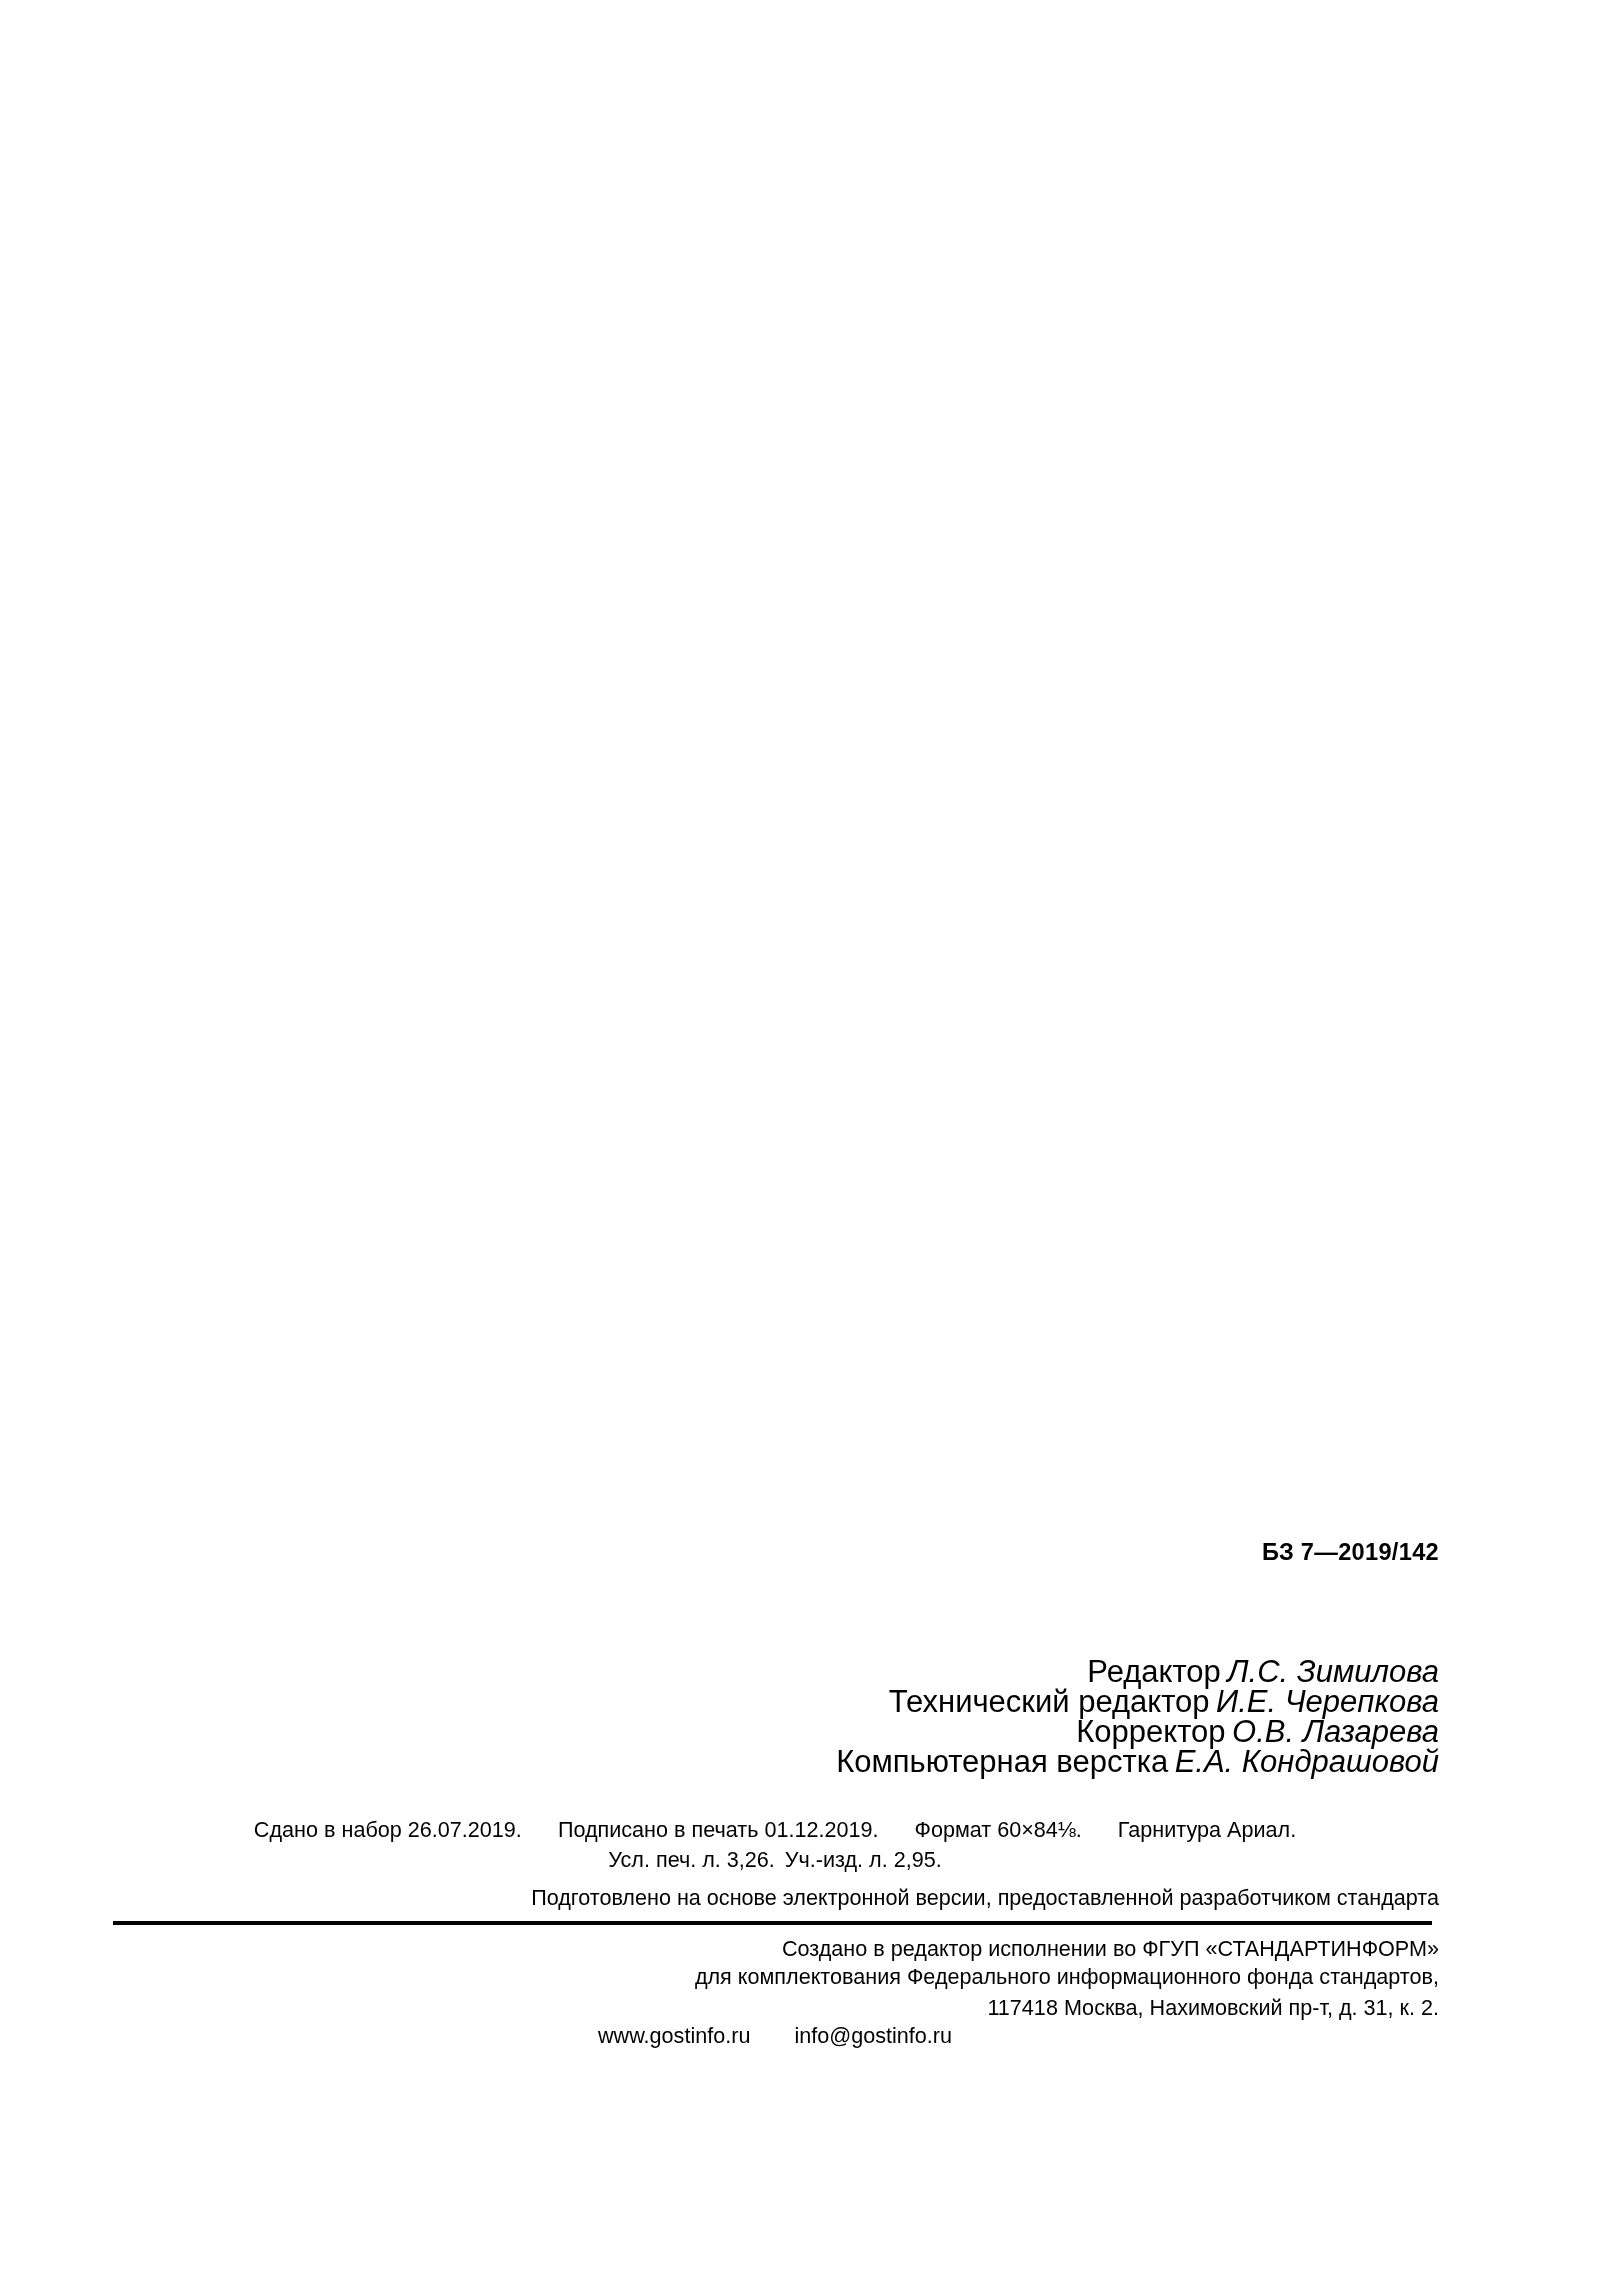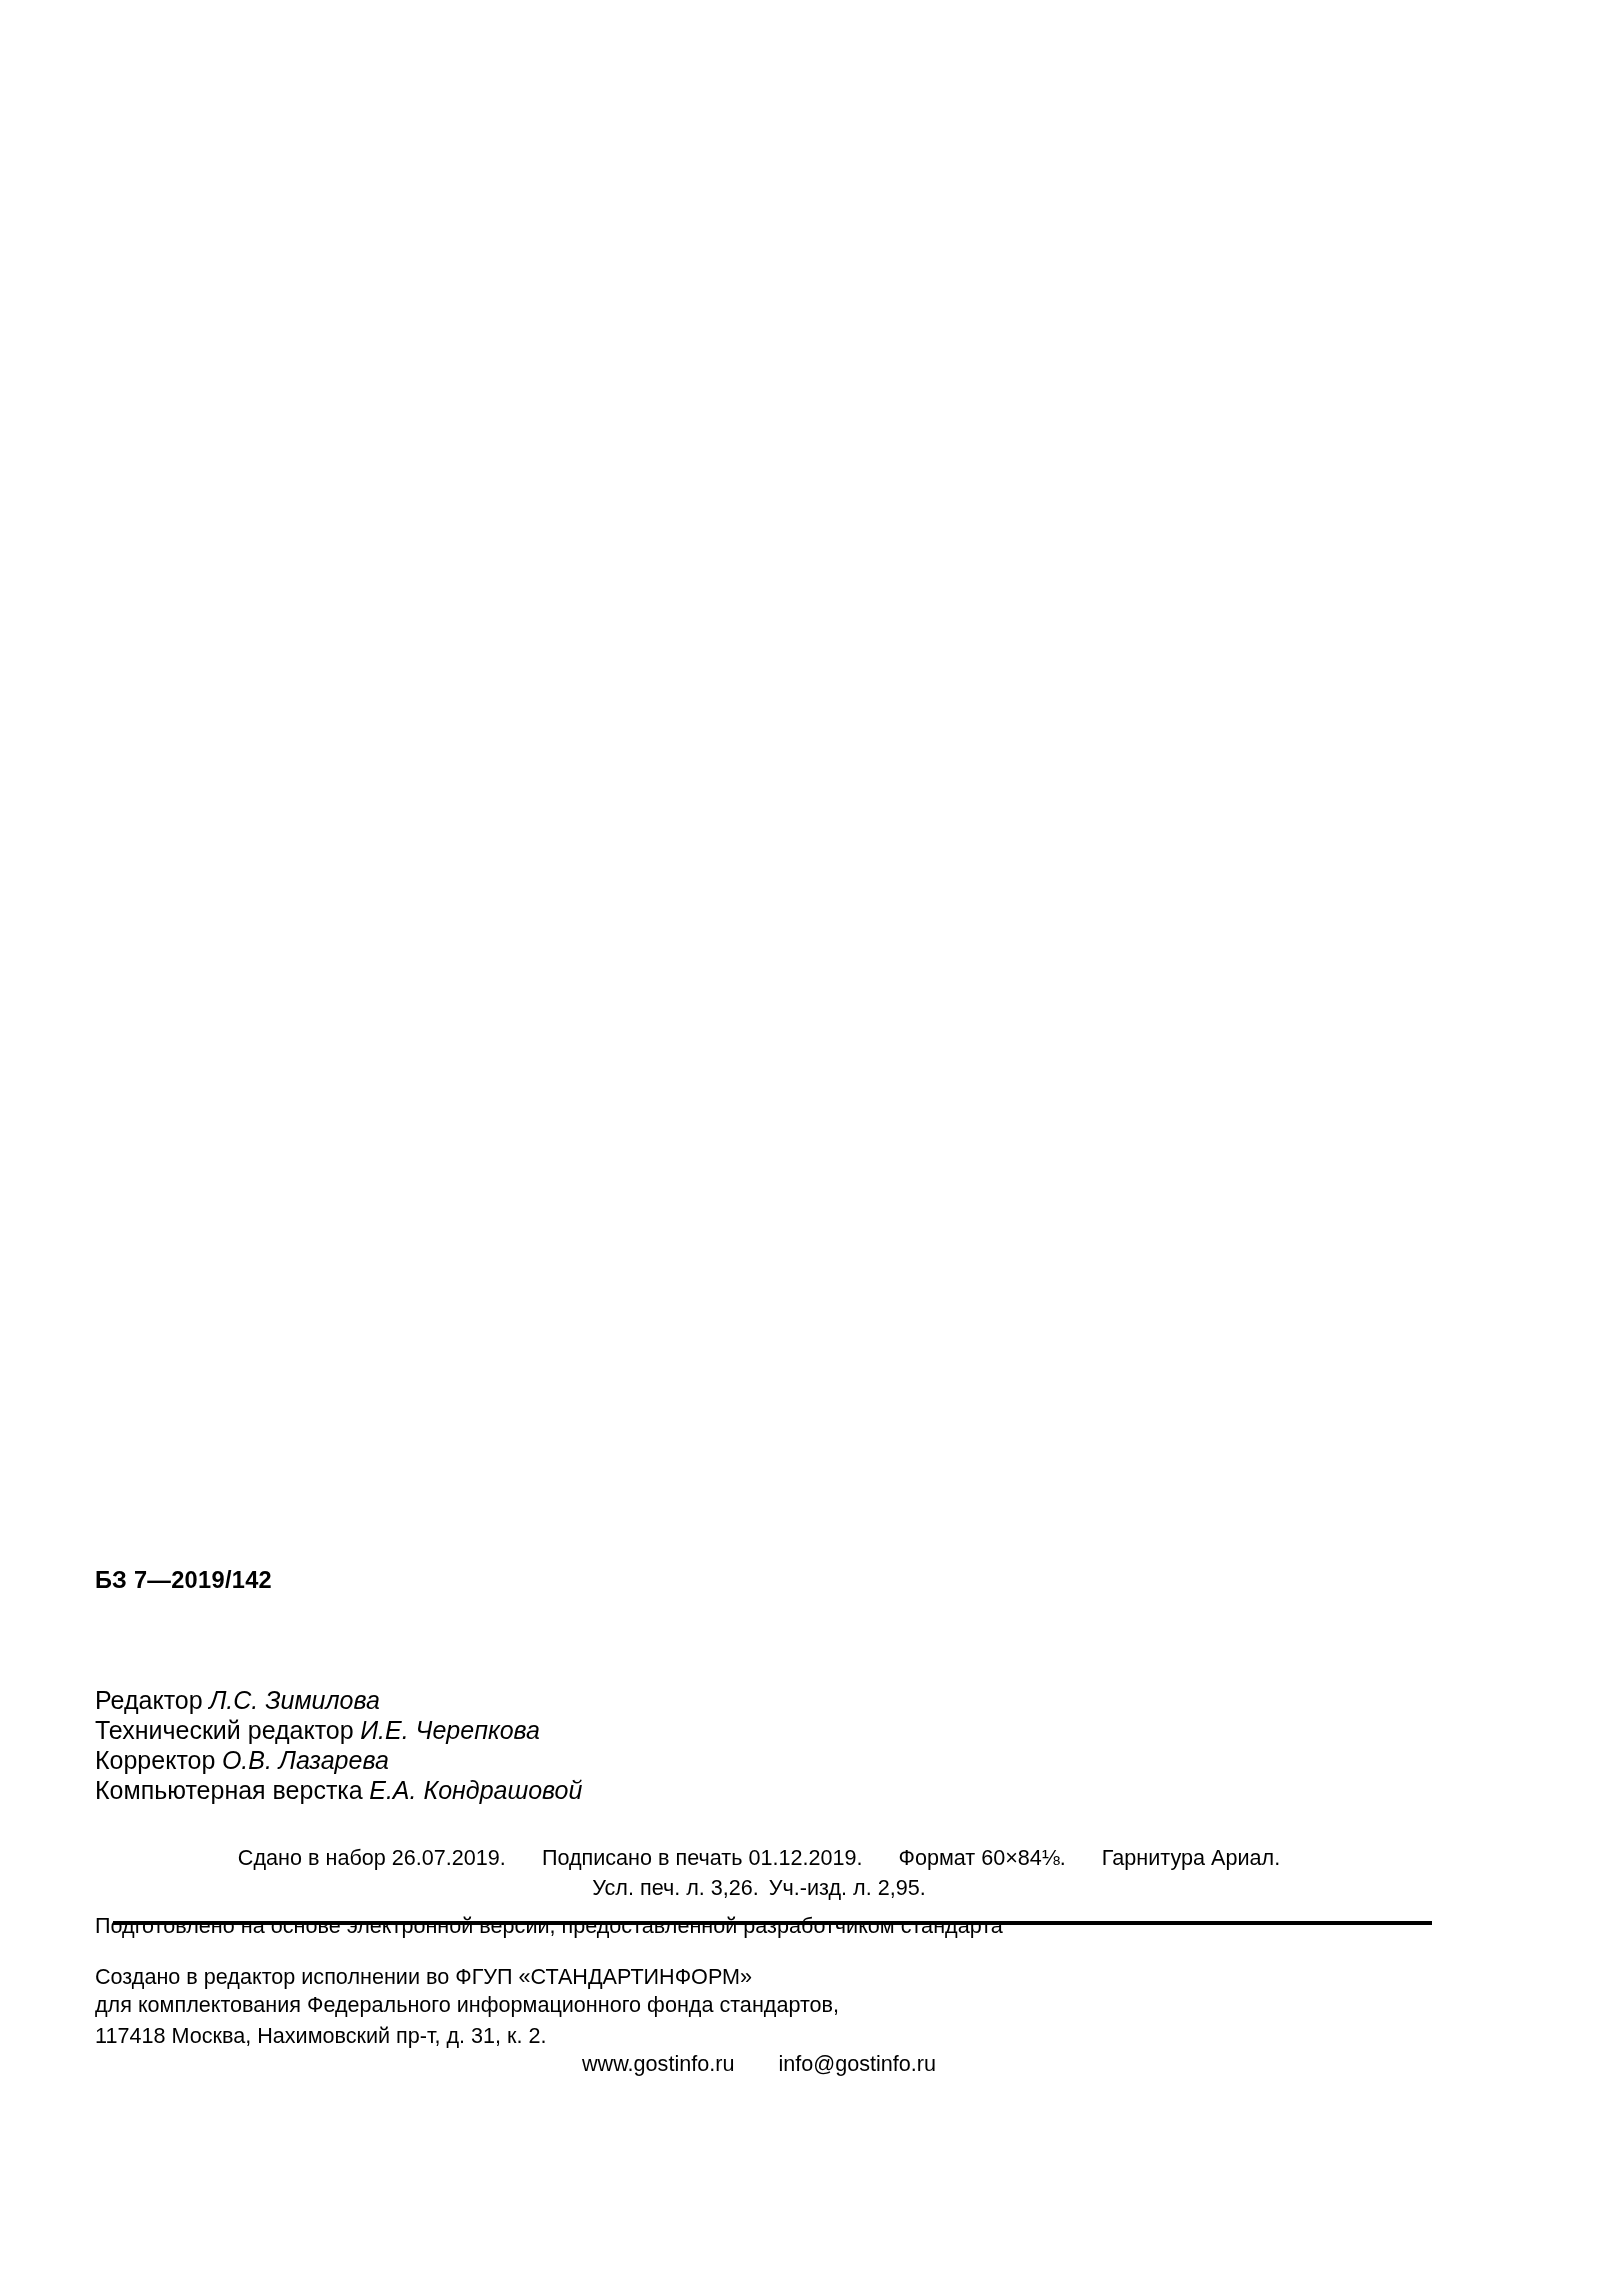--- a/index.html
+++ b/index.html
@@ -11,34 +11,33 @@
     position: relative;
     width: 1623px;
     height: 2295px;
     background: #ffffff;
     color: #000000;
     font-family: "Liberation Sans", sans-serif;
     overflow: hidden;
   }
   .centered-block {
     position: absolute;
-    left: 95px;
+    left: 111px;
     width: 1328px;
-    text-align: left;
-    margin-top: 28px;
+    text-align: right;
   }
   .batch-code {
     top: 1539px;
     font-size: 23.6px;
     font-weight: bold;
     letter-spacing: 0.3px;
   }
   .staff-credits {
     top: 1657px;
-    font-size: 25px;
+    font-size: 31px;
     line-height: 30px;
   }
   .staff-role { margin-right: 6.5px; }
   .staff-name { font-style: italic; }
   .imprint-line {
     font-size: 21.6px;
     display: flex;
     justify-content: center;
     align-items: baseline;
   }

